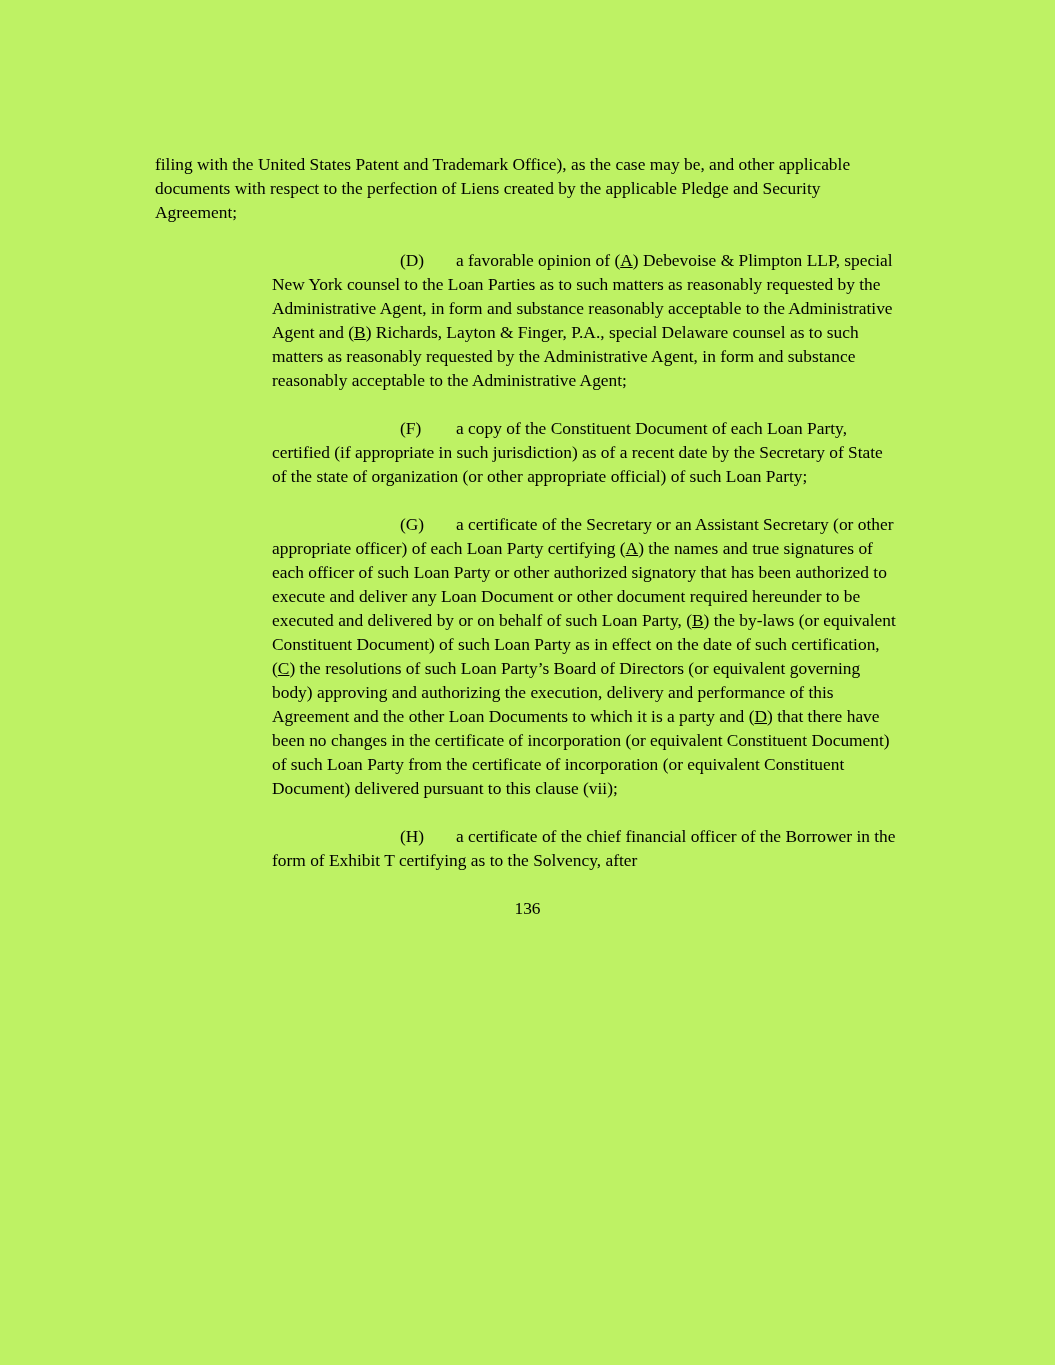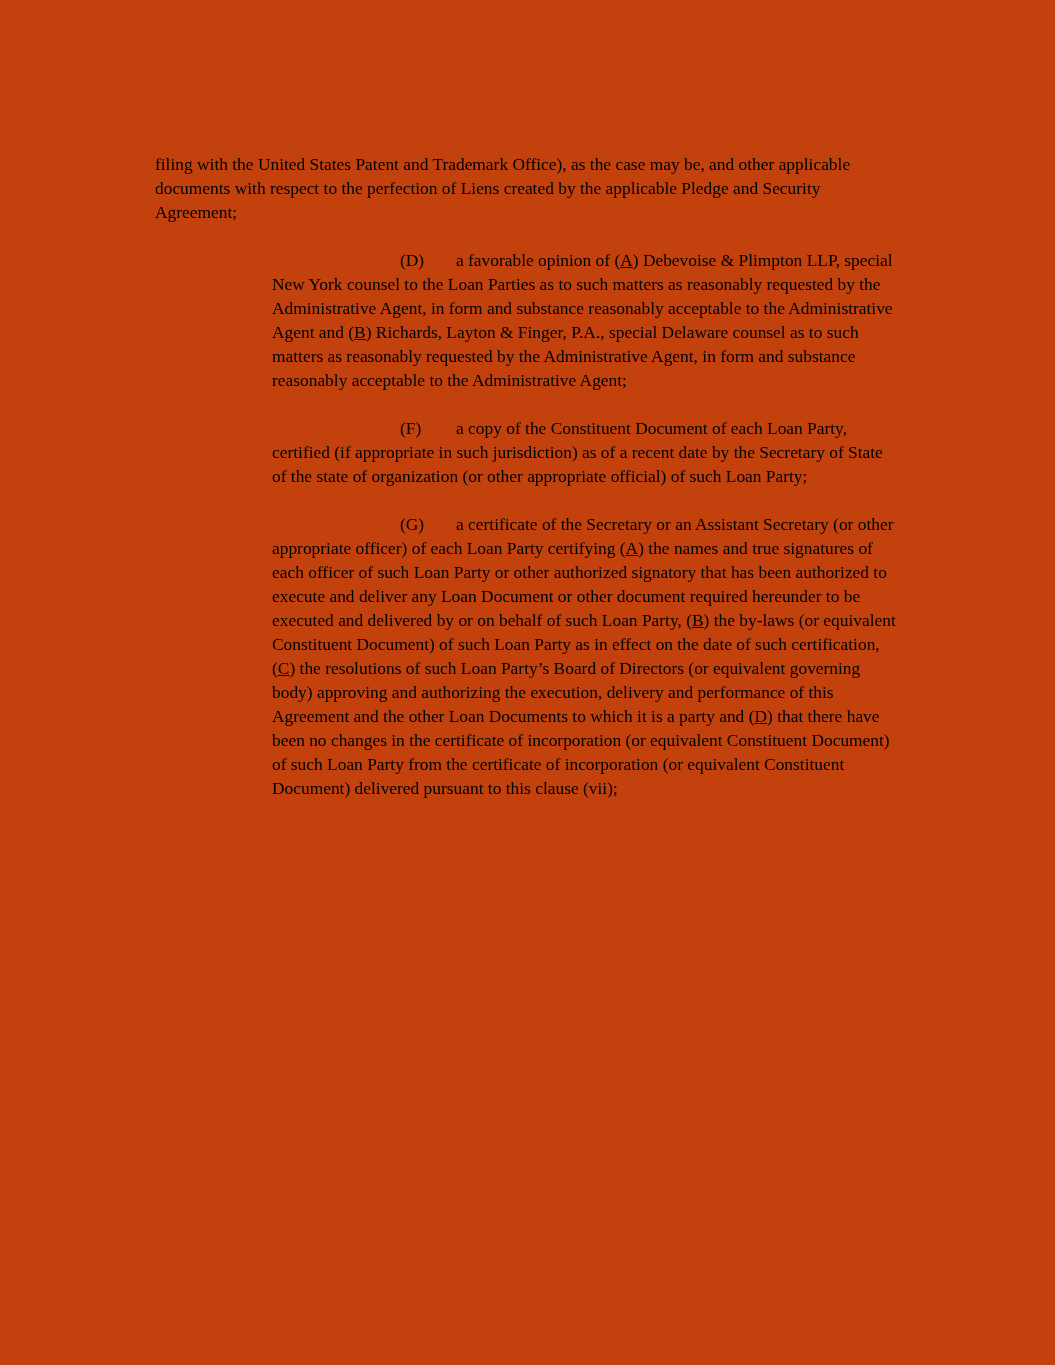--- a/index.html
+++ b/index.html
@@ -2,21 +2,21 @@
 <html><head>
 <meta charset="utf-8">
 <style>
   * { margin: 0; padding: 0; box-sizing: border-box; }
   html, body { background: #ffffff; }
   .page {
     position: relative;
     width: 1055px;
     height: 1365px;
     margin: 0 auto;
-    background: #c2410c;
+    background: #bef264;
     padding: 152px 155px 0 155px;
     font-family: "Liberation Serif", "DejaVu Serif", serif;
     font-size: 17.4px;
     line-height: 24px;
     color: #000000;
     overflow: hidden;
   }
   .para {
     margin: 0 0 24px 0;
     text-align: left;
@@ -39,14 +39,16 @@
 </style>
 </head>
 <body>
 
 <div class="page">
   <div>
       <p class="para"><span><span>filing with the United States Patent and Trademark Office), as the case may be, and other applicable documents with respect to the perfection of Liens created by the applicable Pledge and Security Agreement;</span></span></p>
       <p class="para lettered"><span class="clause-label">(D)</span><span><span>a favorable opinion of (</span><span class="u">A</span><span>) Debevoise &amp; Plimpton LLP, special New York counsel to the Loan Parties as to such matters as reasonably requested by the Administrative Agent, in form and substance reasonably acceptable to the Administrative Agent and (</span><span class="u">B</span><span>) Richards, Layton &amp; Finger, P.A., special Delaware counsel as to such matters as reasonably requested by the Administrative Agent, in form and substance reasonably acceptable to the Administrative Agent;</span></span></p>
       <p class="para lettered"><span class="clause-label">(F)</span><span><span>a copy of the Constituent Document of each Loan Party, certified (if appropriate in such jurisdiction) as of a recent date by the Secretary of State of the state of organization (or other appropriate official) of such Loan Party;</span></span></p>
       <p class="para lettered"><span class="clause-label">(G)</span><span><span>a certificate of the Secretary or an Assistant Secretary (or other appropriate officer) of each Loan Party certifying (</span><span class="u">A</span><span>) the names and true signatures of each officer of such Loan Party or other authorized signatory that has been authorized to execute and deliver any Loan Document or other document required hereunder to be executed and delivered by or on behalf of such Loan Party, (</span><span class="u">B</span><span>) the by-laws (or equivalent Constituent Document) of such Loan Party as in effect on the date of such certification, (</span><span class="u">C</span><span>) the resolutions of such Loan Party’s Board of Directors (or equivalent governing body) approving and authorizing the execution, delivery and performance of this Agreement and the other Loan Documents to which it is a party and (</span><span class="u">D</span><span>) that there have been no changes in the certificate of incorporation (or equivalent Constituent Document) of such Loan Party from the certificate of incorporation (or equivalent Constituent Document) delivered pursuant to this </span><span class="i">clause (vii)</span><span>;</span></span></p>
+      <p class="para lettered"><span class="clause-label">(H)</span><span><span>a certificate of the chief financial officer of the Borrower in the form of </span><span class="i">Exhibit T</span><span> certifying as to the Solvency, after</span></span></p>
     </div>
+  <div class="page-number">136</div>
 </div>
 
 </body></html>

